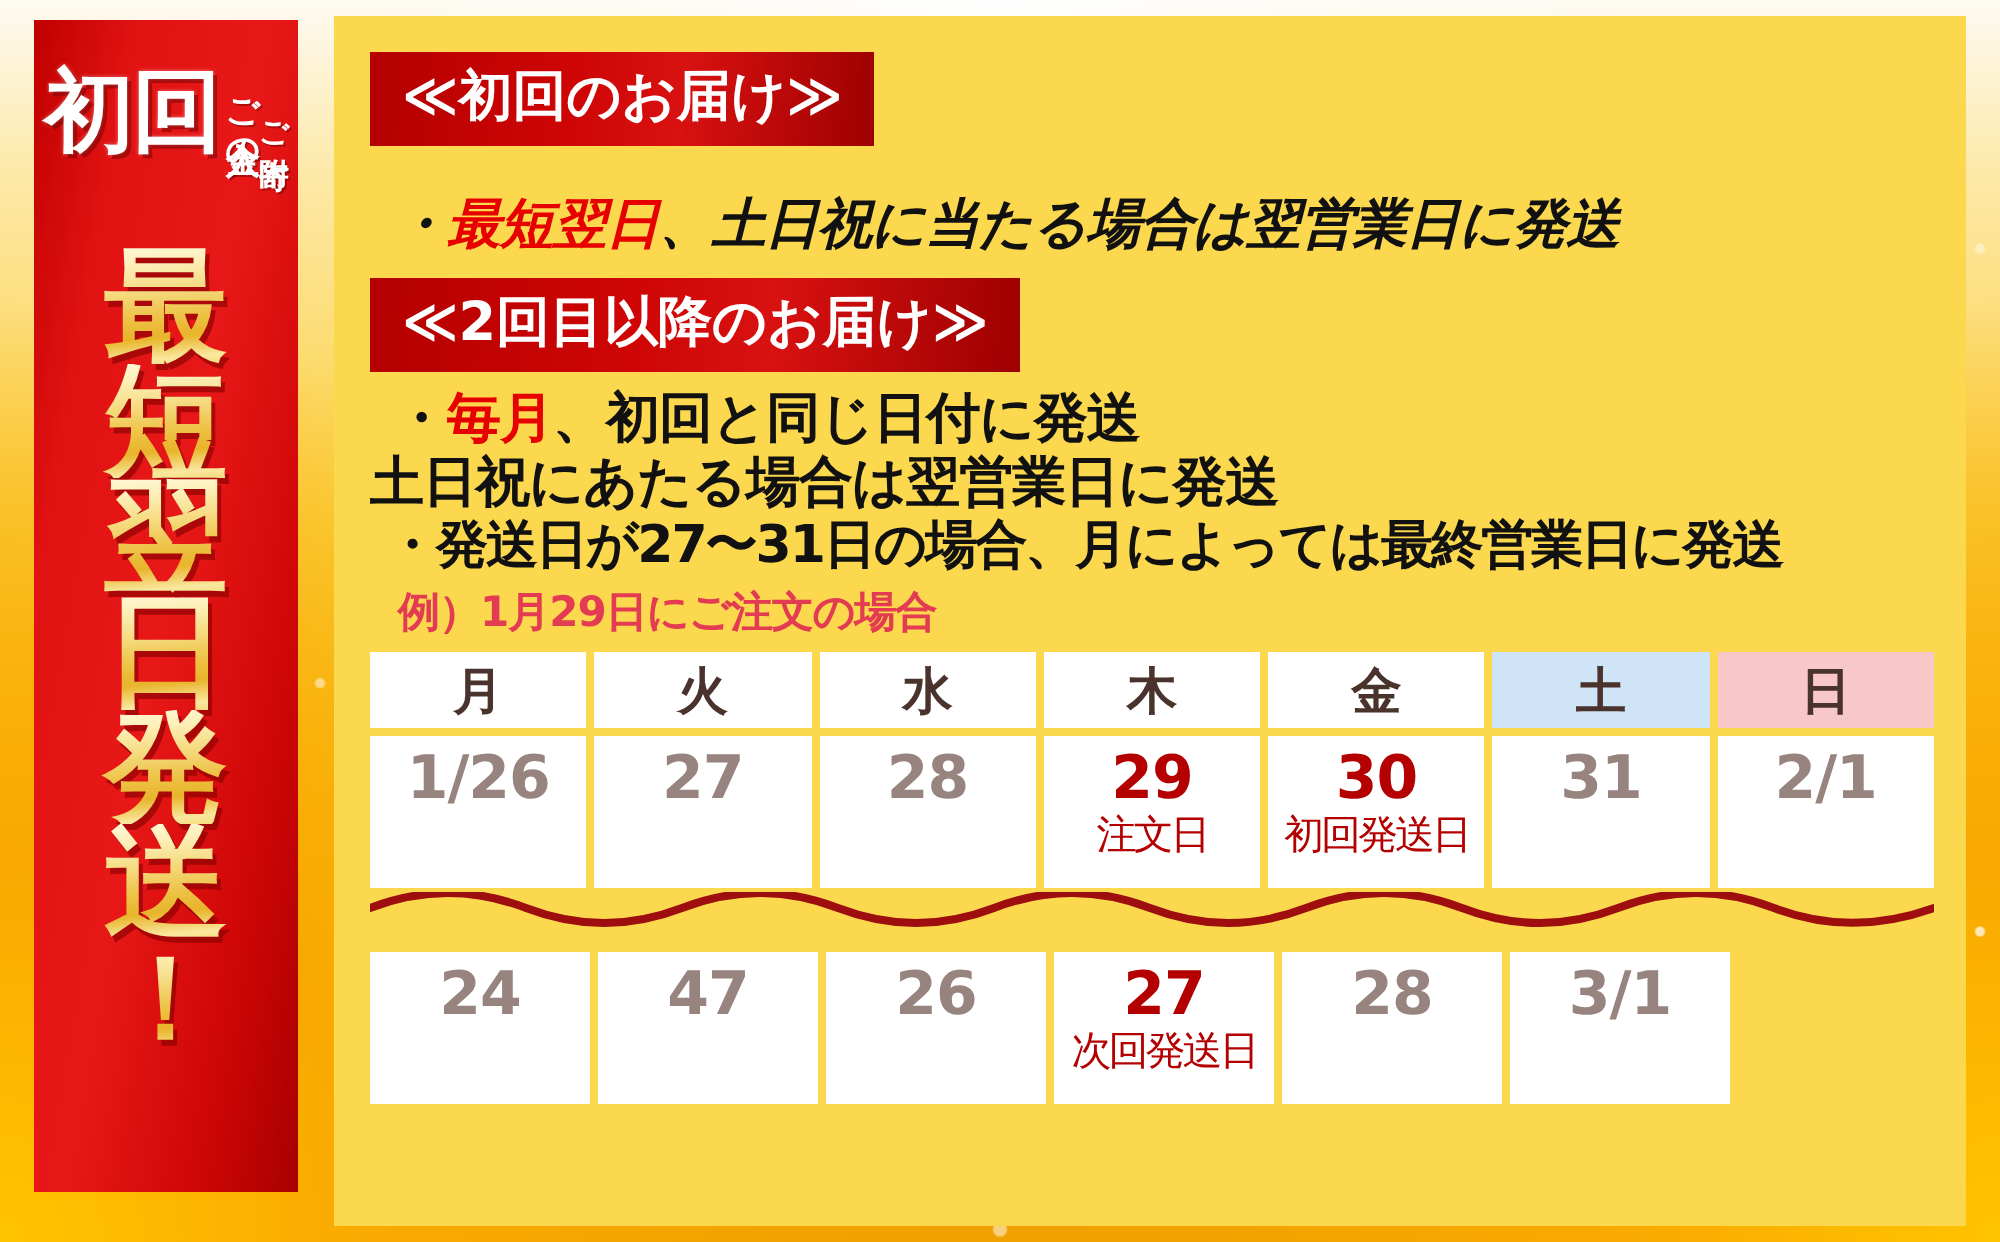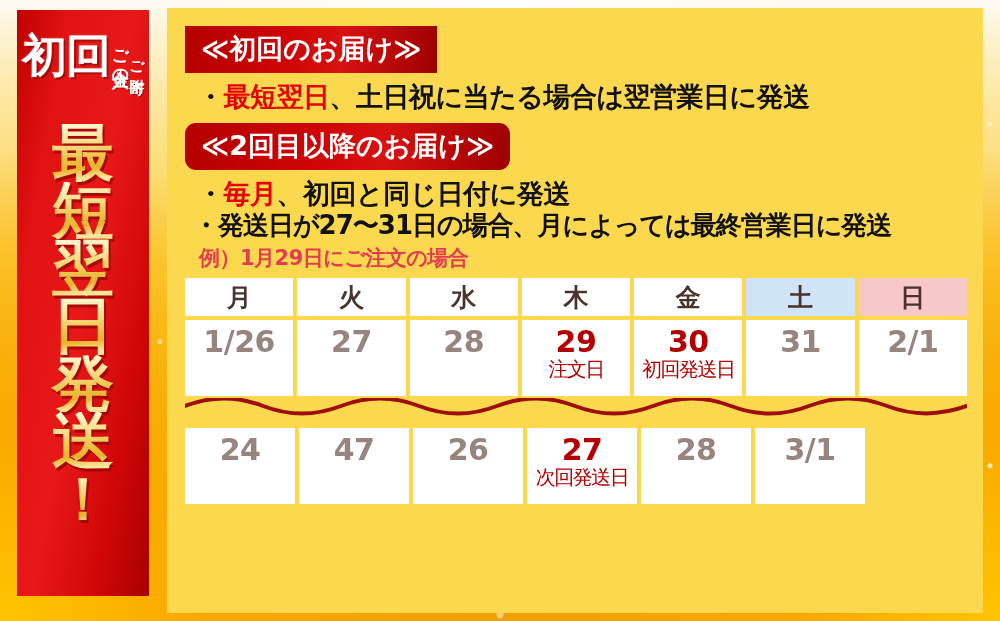--- a/index.html
+++ b/index.html
@@ -134,33 +134,33 @@
     background:linear-gradient(95deg,#b30000 0%, #cf0505 40%, #d81111 62%, #9e0000 100%);
     color:#ffffff;
     font-family:"DejaVu Sans", sans-serif;
     font-weight:bold;
     font-size:27px;
     line-height:1;
     padding:9px 16px 11px 16px;
     letter-spacing:0px;
     white-space:nowrap;
   }
-  #head-bar-2 { margin-top:10px;border-radius:11px; }
+  #head-bar-2 { margin-top:10px; }
 
   .bullet-line {
     font-family:"DejaVu Sans", sans-serif;
     font-weight:bold;
     font-size:27px;
     line-height:1.18;
     color:#111111;
     white-space:nowrap;
     letter-spacing:-0.5px;
   }
   .bullet-line .hl { color:#e60000; }
-  #bullet-1 { margin-top:8px; padding-left:12px; }
+  #bullet-1 { margin-top:24px; padding-left:12px;font-style:italic; }
   #bullet-2 { margin-top:8px; padding-left:12px; }
   #bullet-3 { padding-left:0px; }
   #bullet-4 { padding-left:8px; font-size:26px; letter-spacing:-1px; }
 
   #example-line {
     margin-top:4px;
     padding-left:14px;
     font-family:"DejaVu Sans", sans-serif;
     font-weight:bold;
     font-size:21px;
@@ -262,20 +262,23 @@
   <div class="bullet-line" id="bullet-1">
     <span>・</span><span class="hl">最短翌日</span><span>、土日祝に当たる場合は翌営業日に発送</span>
   </div>
 
   <div class="head-bar" id="head-bar-2">≪2回目以降のお届け≫</div>
 
   <div class="bullet-line" id="bullet-2">
     <span>・</span><span class="hl">毎月</span><span>、初回と同じ日付に発送</span>
   </div>
 
+  <div class="bullet-line" id="bullet-3">
+    <span>土日祝にあたる場合は翌営業日に発送</span>
+  </div>
 
   <div class="bullet-line" id="bullet-4">
     <span>・</span><span>発送日が27〜31日の場合、月によっては最終営業日に発送</span>
   </div>
 
   <div id="example-line">例）1月29日にご注文の場合</div>
 
   
   <div id="calendar">
 

